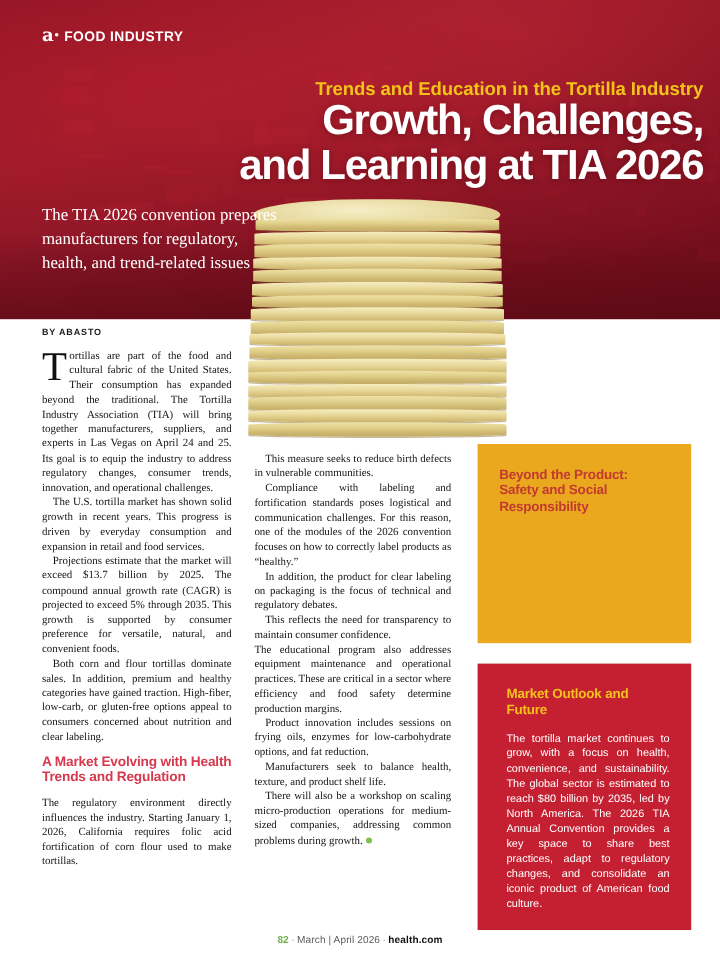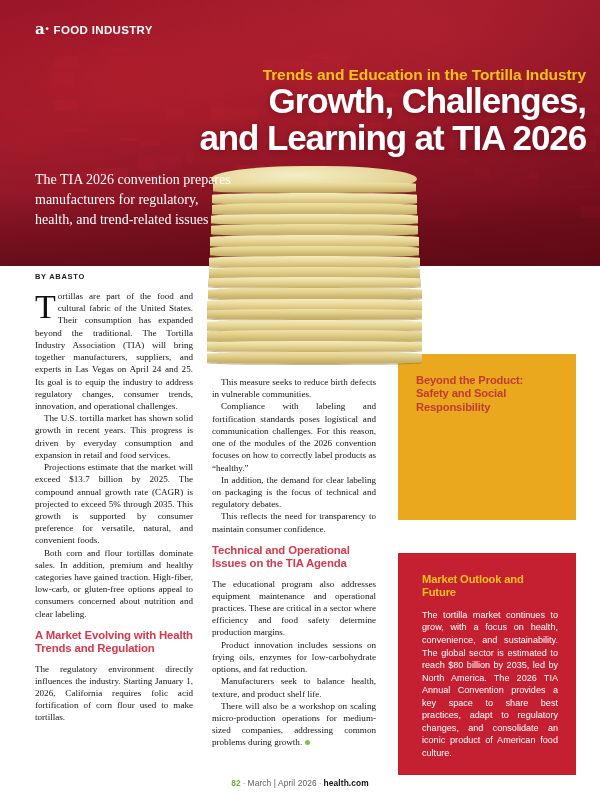--- a/index.html
+++ b/index.html
@@ -123,21 +123,21 @@
   .box-h {
     font-family:"Liberation Sans", sans-serif;
     font-weight:700; font-size:11.2px; line-height:1.2; letter-spacing:-.15px;
   }
   .box-b {
     font-family:"Liberation Sans", sans-serif;
     font-weight:400; font-size:9.1px; line-height:1.38;
     text-align:justify; margin-top:9px;
   }
   #box-orange {
-    top:354px; height:166px; background:#EAA81E; padding:20px 18px 14px 18px;
+    top:370px; height:166px; background:#EAA81E; padding:20px 18px 14px 18px;
   }
   #box-orange .box-h { color:#C23A32; }
   #box-orange .box-b { color:#2a1d05; }
   #box-crimson {
     top:553px; height:222px; background:#C42032; padding:20px 18px 14px 24px;
   }
   #box-crimson .box-h { color:#F3C21A; }
   #box-crimson .box-b { color:#ffffff; }
 
   
@@ -271,23 +271,22 @@
   <p>The U.S. tortilla market has shown solid growth in recent years. This progress is driven by everyday consumption and expansion in retail and food services.</p>
   <p>Projections estimate that the market will exceed $13.7 billion by 2025. The compound annual growth rate (CAGR) is projected to exceed 5% through 2035. This growth is supported by consumer preference for versatile, natural, and convenient foods.</p>
   <p>Both corn and flour tortillas dominate sales. In addition, premium and healthy categories have gained traction. High-fiber, low-carb, or gluten-free options appeal to consumers concerned about nutrition and clear labeling.</p>
   <div class="sec-head">A Market Evolving with Health Trends and Regulation</div>
   <p class="noind">The regulatory environment directly influences the industry. Starting January 1, 2026, California requires folic acid fortification of corn flour used to make tortillas.</p>
 </div>
 
 <div class="col" id="col2">
   <p>This measure seeks to reduce birth defects in vulnerable communities.</p>
   <p>Compliance with labeling and fortification standards poses logistical and communication challenges. For this reason, one of the modules of the 2026 convention focuses on how to correctly label products as “healthy.”</p>
-  <p>In addition, the demand for clear labeling on packaging is the focus of technical and regulatory debates.</p>
+  <p>In addition, the product for clear labeling on packaging is the focus of technical and regulatory debates.</p>
   <p>This reflects the need for transparency to maintain consumer confidence.</p>
-  <div class="sec-head">Technical and Operational Issues on the TIA Agenda</div>
   <p class="noind">The educational program also addresses equipment maintenance and operational practices. These are critical in a sector where efficiency and food safety determine production margins.</p>
   <p>Product innovation includes sessions on frying oils, enzymes for low-carbohydrate options, and fat reduction.</p>
   <p>Manufacturers seek to balance health, texture, and product shelf life.</p>
   <p><span>There will also be a workshop on scaling micro-production operations for medium-sized companies, addressing common problems during growth.</span><span class="endmark"></span></p>
 </div>
 
 <div class="box" id="box-orange">
   <div class="box-h">Beyond the Product: Safety and Social Responsibility</div>
 </div>
 

